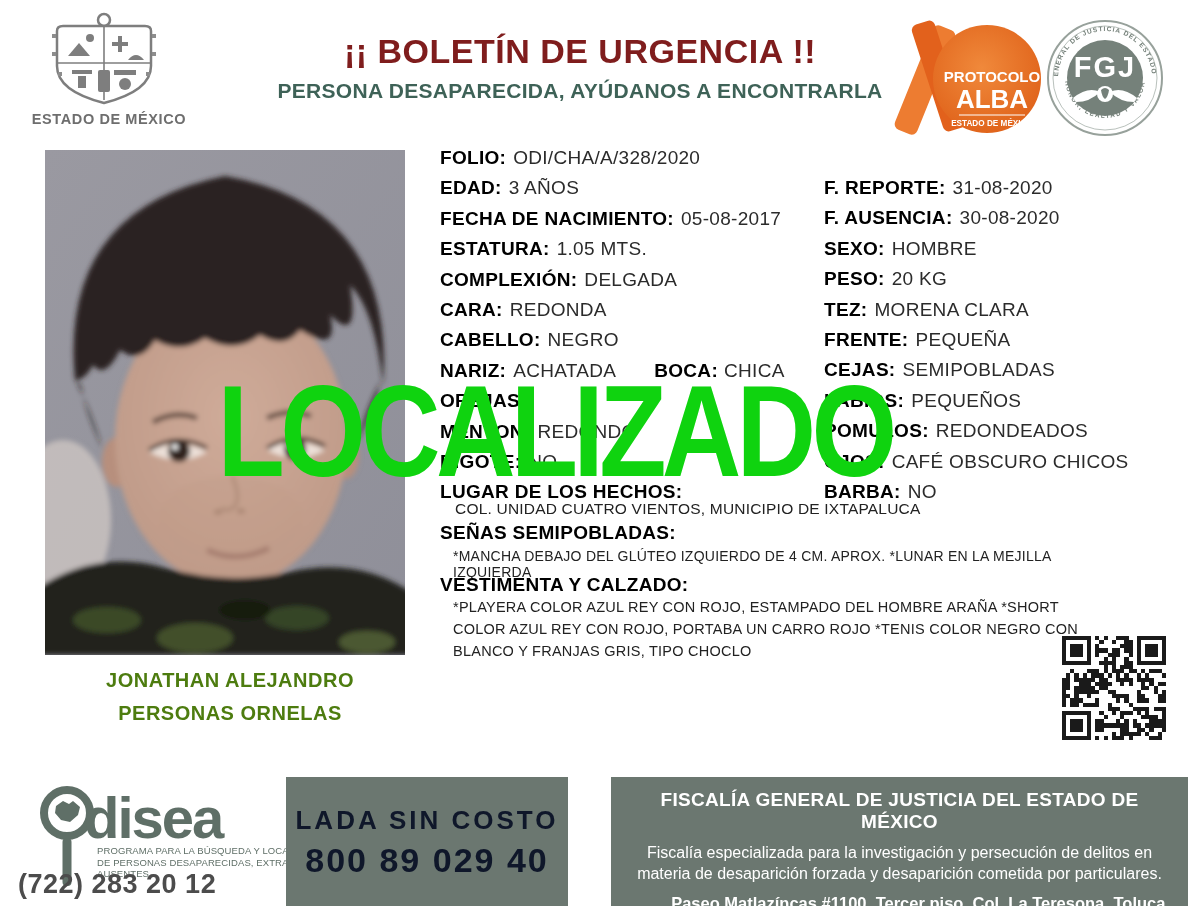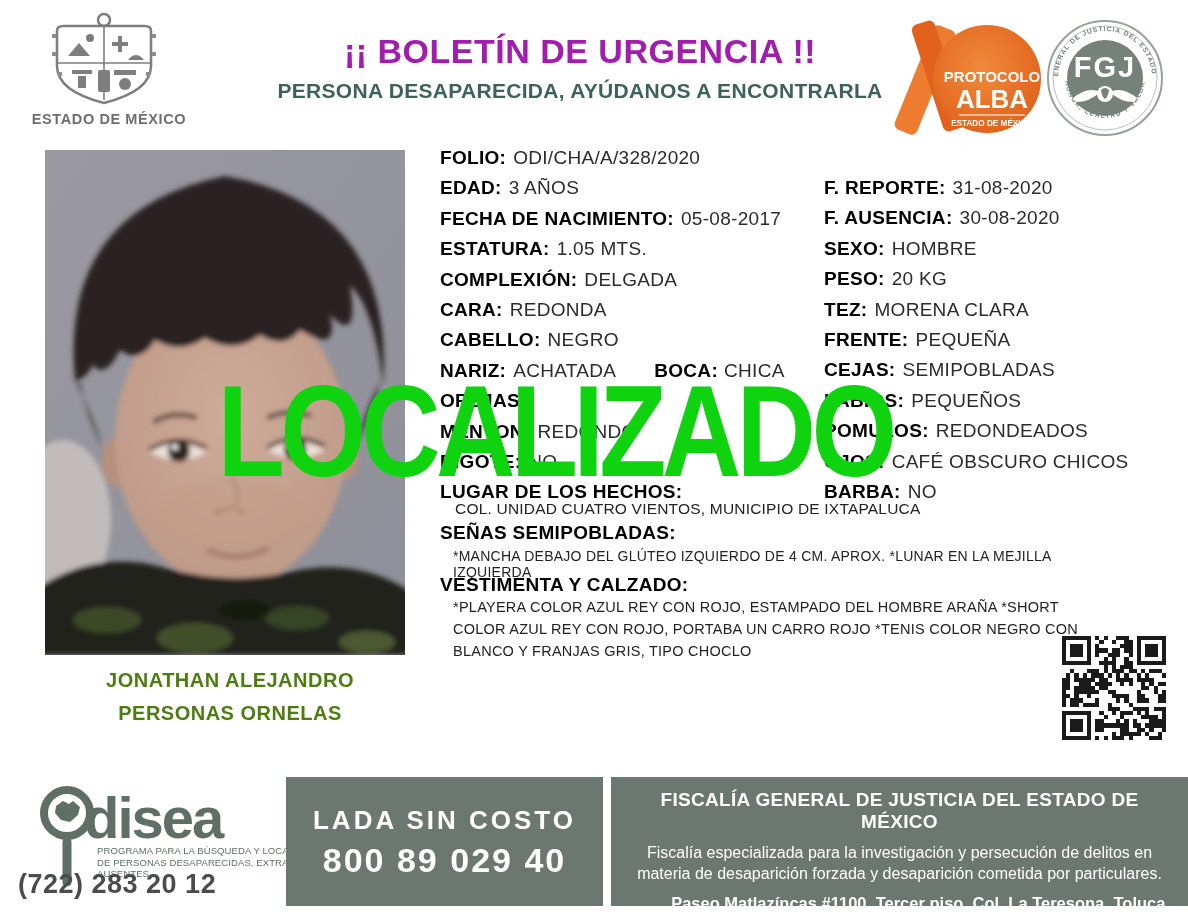--- a/index.html
+++ b/index.html
@@ -3,21 +3,21 @@
 <meta charset="utf-8">
 <style>
   html,body{margin:0;padding:0;background:#e8e8e8;}
   .page{position:relative;width:1188px;height:918px;background:#ffffff;overflow:hidden;
         font-family:"Liberation Sans",sans-serif;margin:0 auto;}
   
   .coat-svg{position:absolute;left:48px;top:12px;}
   .coat-caption{position:absolute;left:14px;top:111px;width:190px;text-align:center;
         font-size:14.5px;font-weight:bold;color:#6e6e6e;letter-spacing:.6px;}
   .title-wrap{position:absolute;left:240px;top:32px;width:680px;text-align:center;}
-  .main-title{font-size:34px;font-weight:bold;color:#a21caf;letter-spacing:.5px;}
+  .main-title{font-size:34px;font-weight:bold;color:#7f1d1d;letter-spacing:.5px;}
   .sub-title{font-size:21px;font-weight:bold;color:#3E6257;margin-top:8px;letter-spacing:.3px;}
   .alba-svg{position:absolute;left:893px;top:16px;}
   .fgj-svg{position:absolute;left:1040px;top:14px;}
   
   .photo{position:absolute;left:45px;top:150px;width:360px;height:505px;}
   
   .person-name{position:absolute;left:36px;top:664px;width:388px;text-align:center;
         font-size:20px;font-weight:bold;color:#4d7c0f;line-height:33px;letter-spacing:.5px;}
   
   .fields{position:absolute;}
@@ -34,21 +34,21 @@
   #senas-detail{top:548px;width:660px;font-size:14px;}
   #vest-detail{top:596px;width:645px;font-size:14.5px;line-height:22px;}
   
   .qr{position:absolute;left:1062px;top:636px;width:104px;height:104px;}
   
   .watermark{position:absolute;left:140px;top:356px;width:830px;text-align:center;z-index:60;
         font-size:116px;font-weight:bold;color:#0FD30F;letter-spacing:-5px;
         transform:scale(.95,1.12);transform-origin:center top;white-space:nowrap;}
   
   .footer-block{position:absolute;top:777px;height:129px;background:#6B7770;box-sizing:border-box;}
-  #footer-mid{left:286px;width:317px;text-align:center;padding-top:28px;color:#ffffff;}
+  #footer-mid{left:286px;width:282px;text-align:center;padding-top:28px;color:#0f172a;}
   .lada1{font-size:26px;font-weight:bold;letter-spacing:3px;}
   .lada2{font-size:34px;font-weight:bold;letter-spacing:2px;margin-top:5px;}
   #footer-right{left:611px;width:577px;padding:12px 18px 8px 18px;color:#fff;}
   .fr-title{font-size:19px;font-weight:bold;text-align:center;letter-spacing:.3px;}
   .fr-desc{font-size:16px;text-align:center;margin-top:9px;line-height:21px;}
   .fr-addr{font-size:16.5px;font-weight:bold;text-align:right;margin-top:8px;line-height:22px;}
   .odisea-icon{position:absolute;left:36px;top:786px;}
   .disea-text{position:absolute;left:84px;top:784px;font-size:58px;font-weight:bold;
         color:#5F6F67;letter-spacing:-2px;}
   .odisea-tagline{position:absolute;left:97px;top:845px;font-size:9.5px;line-height:11.5px;

